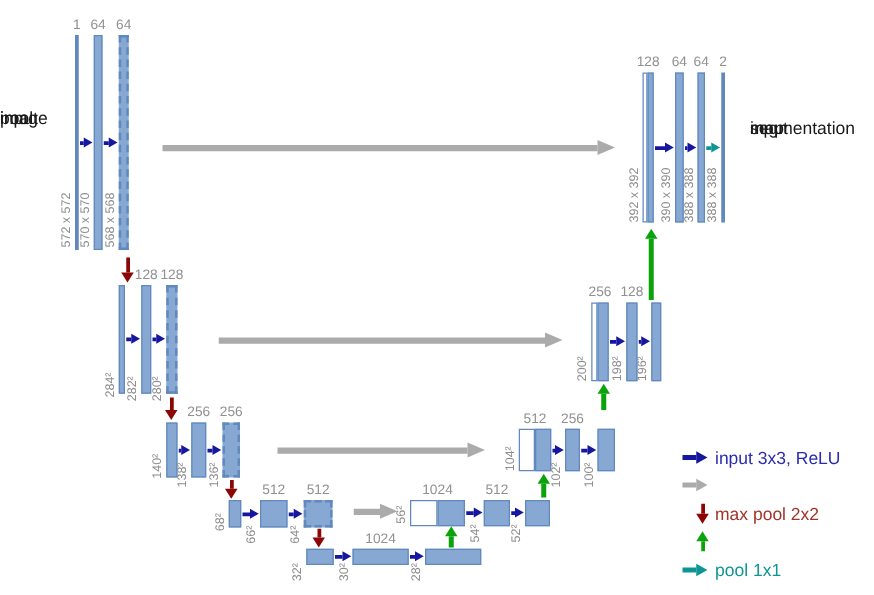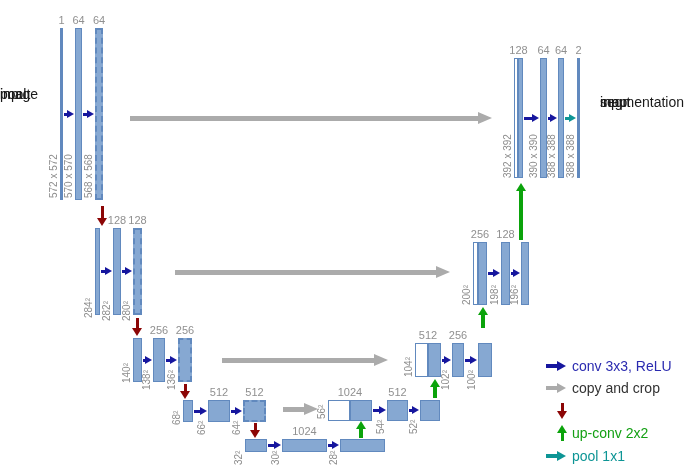--- a/index.html
+++ b/index.html
@@ -249,34 +249,33 @@
       <div style="left: 515.5px; top: 183px; width: 11px; height: 57px;">
         <div style="left: 3.5px; top: 8px; width: 4px; height: 49px; background: rgb(11, 163, 11);"></div>
         <div style="left: 0px; top: 0px; width: 0px; height: 0px; border-left: 5.5px solid transparent; border-right: 5.5px solid transparent; border-bottom: 8px solid rgb(11, 163, 11);"></div>
       </div>
     </div>
   <div id="legend" style="left:0;top:0;width:699px;height:476px;">
       <div style="left: 546px; top: 361px; width: 20px; height: 10px;">
         <div style="left: 0px; top: 3px; width: 11px; height: 4px; background: rgb(22, 22, 158);"></div>
         <div style="left: 11px; top: 0px; width: 0px; height: 0px; border-top: 5px solid transparent; border-bottom: 5px solid transparent; border-left: 9px solid rgb(22, 22, 158);"></div>
       </div>
-      <div class="legend-label" style="left: 572px; top: 357px; color: rgb(43, 43, 176);">conv 3x3, ReLU</div>
+      <div class="legend-label" style="left: 572px; top: 357px; color: rgb(43, 43, 176);">input 3x3, ReLU</div>
       <div style="left: 546px; top: 383px; width: 20px; height: 10px;">
         <div style="left: 0px; top: 3px; width: 11px; height: 4px; background: rgb(171, 171, 171);"></div>
         <div style="left: 11px; top: 0px; width: 0px; height: 0px; border-top: 5px solid transparent; border-bottom: 5px solid transparent; border-left: 9px solid rgb(171, 171, 171);"></div>
       </div>
-      <div class="legend-label" style="left: 572px; top: 379px; color: rgb(51, 51, 51);">copy and crop</div>
       <div style="left: 557px; top: 403px; width: 10px; height: 16px;">
         <div style="left: 3.5px; top: 0px; width: 3px; height: 8px; background: rgb(140, 6, 6);"></div>
         <div style="left: 0px; top: 8px; width: 0px; height: 0px; border-left: 5px solid transparent; border-right: 5px solid transparent; border-top: 8px solid rgb(140, 6, 6);"></div>
       </div>
+      <div class="legend-label" style="left: 572px; top: 402px; color: rgb(162, 52, 40);">max pool 2x2</div>
       <div style="left: 557px; top: 425px; width: 10px; height: 16px;">
         <div style="left: 3.5px; top: 8px; width: 3px; height: 8px; background: rgb(11, 163, 11);"></div>
         <div style="left: 0px; top: 0px; width: 0px; height: 0px; border-left: 5px solid transparent; border-right: 5px solid transparent; border-bottom: 8px solid rgb(11, 163, 11);"></div>
       </div>
-      <div class="legend-label" style="left: 572px; top: 424px; color: rgb(20, 160, 20);">up-conv 2x2</div>
       <div style="left: 546px; top: 451px; width: 20px; height: 10px;">
         <div style="left: 0px; top: 3px; width: 11px; height: 4px; background: rgb(13, 149, 149);"></div>
         <div style="left: 11px; top: 0px; width: 0px; height: 0px; border-top: 5px solid transparent; border-bottom: 5px solid transparent; border-left: 9px solid rgb(13, 149, 149);"></div>
       </div>
       <div class="legend-label" style="left: 572px; top: 447px; color: rgb(13, 149, 149);">pool 1x1</div>
     </div>
 </div>
 
 </body></html>

